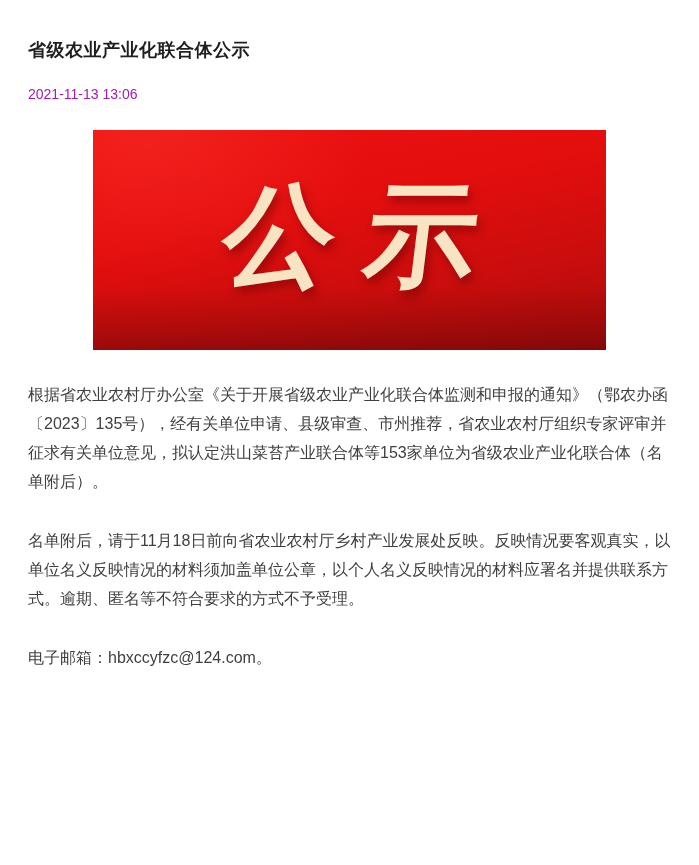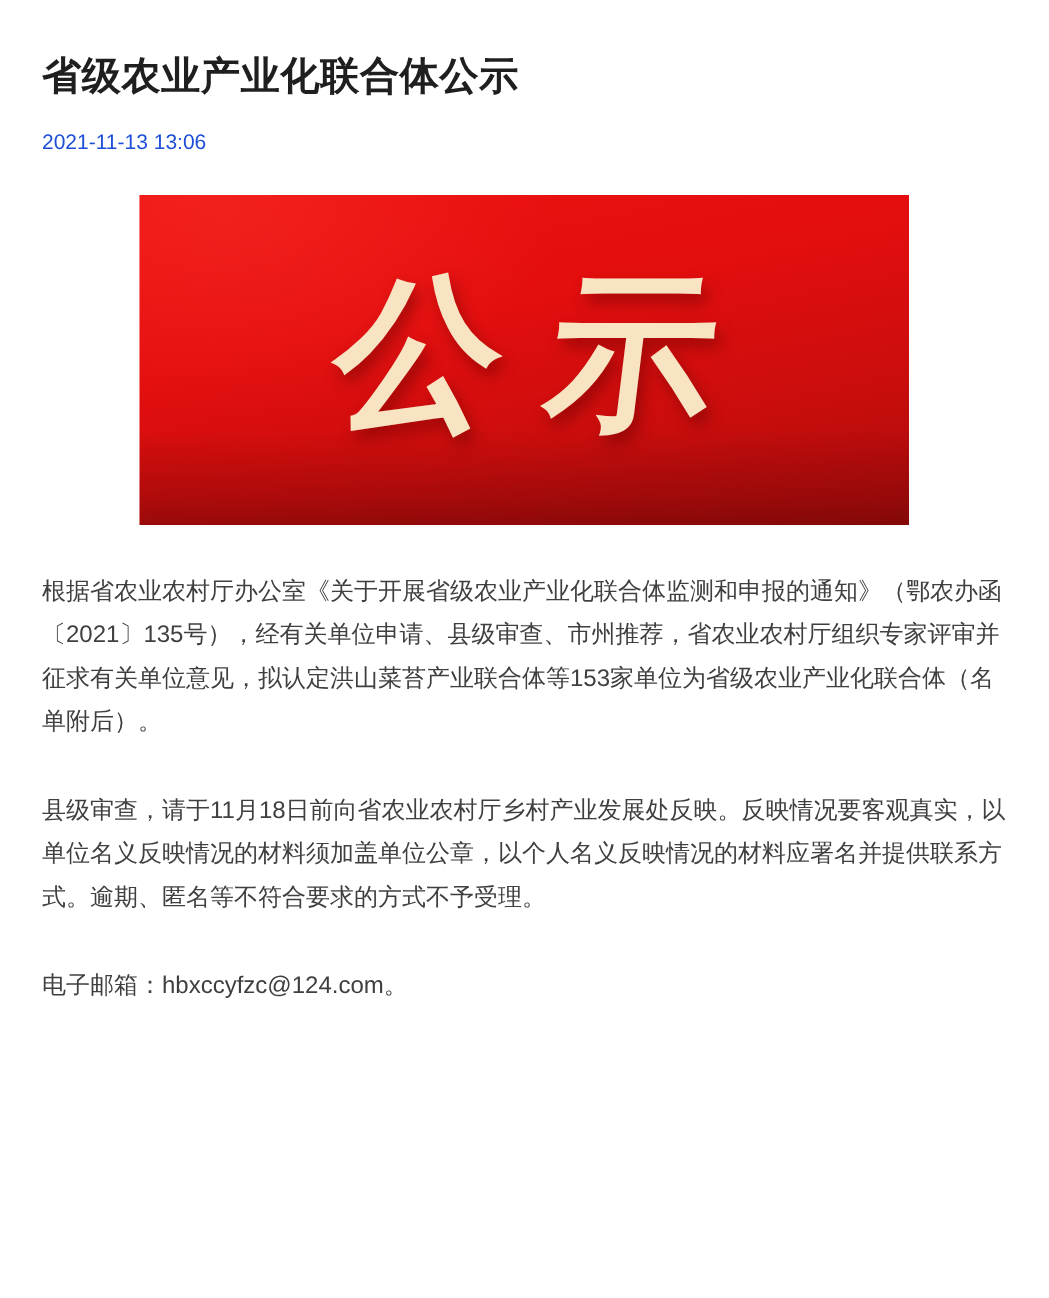--- a/index.html
+++ b/index.html
@@ -13,31 +13,31 @@
     font-family: "Liberation Sans", sans-serif;
   }
   .page {
     width: 699px;
     height: 865px;
     padding: 0 28px;
     background: #ffffff;
   }
   .page-title {
     margin-top: 33px;
-    font-size: 26px;
+    font-size: 18px;
     line-height: 34px;
     font-weight: bold;
     color: #1f1f1f;
     letter-spacing: 0.5px;
   }
   .publish-date {
     margin-top: 19px;
     font-size: 14px;
     line-height: 17px;
-    color: #1d4ed8;
+    color: #a21caf;
   }
   .banner {
     position: relative;
     width: 513px;
     height: 220px;
     margin: 27px auto 0;
     background: linear-gradient(168deg, #ee1111 0%, #e30e0e 38%, #cc0d0d 68%, #a80b0b 100%);
     display: flex;
     align-items: center;
     justify-content: center;
@@ -90,18 +90,18 @@
 
   <h1 class="page-title">省级农业产业化联合体公示</h1>
 
   <div class="publish-date">2021-11-13 13:06</div>
 
   <div class="banner">
     <span class="banner-text">公示</span>
   </div>
 
   <div class="article-body">
-    <p>根据省农业农村厅办公室《关于开展省级农业产业化联合体监测和申报的通知》（鄂农办函〔2021〕135号），经有关单位申请、县级审查、市州推荐，省农业农村厅组织专家评审并征求有关单位意见，拟认定洪山菜苔产业联合体等153家单位为省级农业产业化联合体（名单附后）。</p>
-    <p>县级审查，请于11月18日前向省农业农村厅乡村产业发展处反映。反映情况要客观真实，以单位名义反映情况的材料须加盖单位公章，以个人名义反映情况的材料应署名并提供联系方式。逾期、匿名等不符合要求的方式不予受理。</p>
+    <p>根据省农业农村厅办公室《关于开展省级农业产业化联合体监测和申报的通知》（鄂农办函〔2023〕135号），经有关单位申请、县级审查、市州推荐，省农业农村厅组织专家评审并征求有关单位意见，拟认定洪山菜苔产业联合体等153家单位为省级农业产业化联合体（名单附后）。</p>
+    <p>名单附后，请于11月18日前向省农业农村厅乡村产业发展处反映。反映情况要客观真实，以单位名义反映情况的材料须加盖单位公章，以个人名义反映情况的材料应署名并提供联系方式。逾期、匿名等不符合要求的方式不予受理。</p>
     <p>电子邮箱：hbxccyfzc@124.com。</p>
   </div>
 
 </div>
 
 </body></html>

